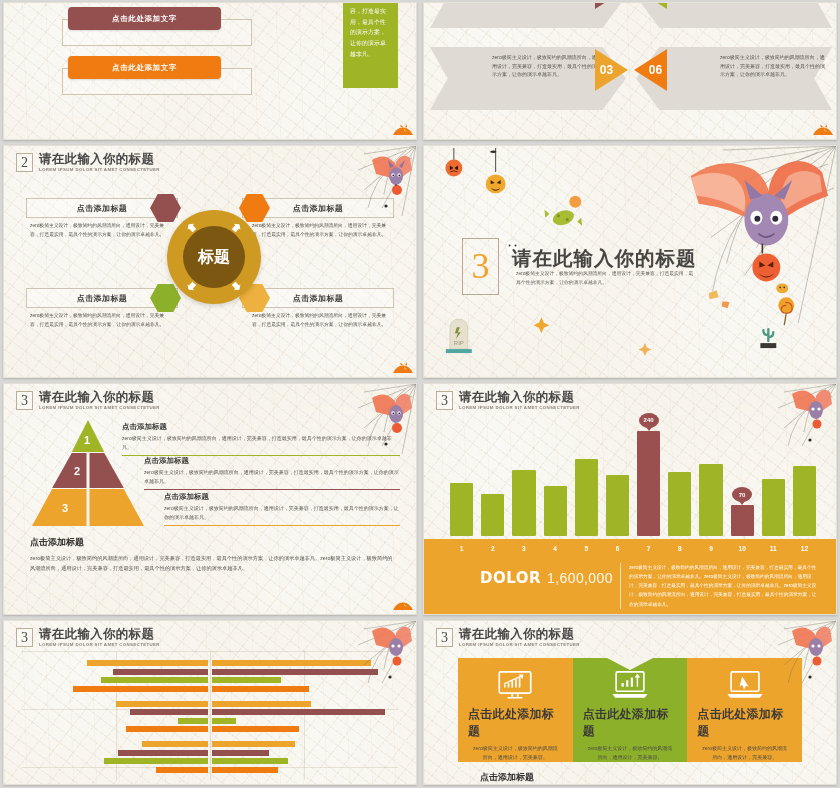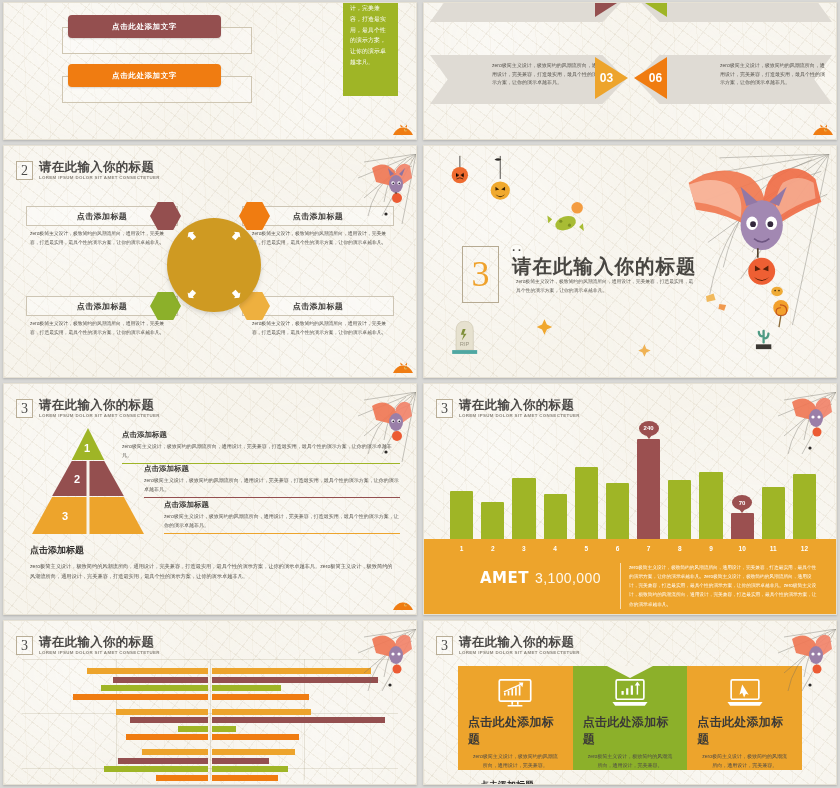--- a/index.html
+++ b/index.html
@@ -31,21 +31,21 @@
   .slide::before {
     content: ""; position: absolute; inset: 0; pointer-events: none;
     background-image:
       repeating-linear-gradient(37deg, rgba(170,150,110,.13) 0 1px, transparent 1px 11px),
       repeating-linear-gradient(-52deg, rgba(150,130,95,.10) 0 1px, transparent 1px 17px),
       repeating-linear-gradient(88deg, rgba(190,170,130,.08) 0 1px, transparent 1px 23px),
       radial-gradient(circle at 18% 30%, rgba(255,255,255,.55), transparent 40%),
       radial-gradient(circle at 78% 72%, rgba(255,255,255,.45), transparent 45%);
     opacity: .85;
   }
-  .slide-inner { position: absolute; inset: 0; margin-top: 8px; }
+  .slide-inner { position: absolute; inset: 0; }
 
   
   .hdr { position: absolute; left: 12px; top: 7px; display: flex; align-items: flex-start; gap: 6px; z-index: 5;}
   .hdr-num {
     width: 17px; height: 19px; border: 1px solid #b9ae97; color: #4a4a48;
     font-size: 14px; line-height: 17px; text-align: center; font-weight: 400;
     font-family: "Liberation Serif", serif;
     background: rgba(255,255,255,.35);
   }
   .hdr-txt { line-height: 1; }
@@ -72,21 +72,21 @@
   .s1-note {
     position: absolute; right: 18px; top: -46px; width: 55px; height: 131px;
     background: #9fb526; color: #fff; font-size: 5.8px; line-height: 1.85;
     padding: 6px 7px; letter-spacing: .2px;
   }
 
   
   .s2-band { position: absolute; left: 0; right: 0; }
   .s2-band.top { top: -38px; }
   .s2-band.bot { top: 44px; }
-  .s2-half { position: absolute; width: 196px; height: 49px; top: 0; }
+  .s2-half { position: absolute; width: 196px; height: 63px; top: 0; }
   .s2-half.l { left: 6px; }
   .s2-half.r { left: 212px; }
   .s2-chev {
     position: absolute; inset: 0; background: #dfdbd4;
     clip-path: polygon(0 0, 88% 0, 100% 50%, 88% 100%, 0 100%, 9% 50%);
   }
   .s2-chev.rev { clip-path: polygon(12% 0, 100% 0, 91% 50%, 100% 100%, 12% 100%, 0 50%); }
   .s2-txt { position: absolute; top: 6px; width: 108px; font-size: 5px; line-height: 1.72; color: #55524c; }
   .s2-half.l .s2-txt { left: 62px; }
   .s2-half.r .s2-txt { left: 84px; }
@@ -323,20 +323,21 @@
 
           <div class="hx-box r b">点击添加标题</div>
           <div class="hx-body r b">zero极简主义设计，极致简约的风潮流所向，通用设计，完美兼容，打造最实用，最具个性的演示方案，让你的演示卓越非凡。</div>
           <div class="hex rb" style="background:#eeb03f"></div>
 
           <div class="donut">
             <div class="nub n1"></div>
             <div class="nub n2"></div>
             <div class="nub n3"></div>
             <div class="nub n4"></div>
+            <div class="donut-in">标题</div>
           </div>
         </div>
 
         <svg class="corner-web" viewBox="0 0 92 74">
           <g stroke="#6d6a63" stroke-width=".5" fill="none" opacity=".75">
             <path d="M92 0 L40 8 M92 0 L34 24 M92 0 L40 44 M92 0 L58 62 M92 0 L78 70"></path>
             <path d="M82 5 Q70 14 66 24 Q62 36 60 48"></path>
             <path d="M88 12 Q64 20 54 36 Q46 50 44 62"></path>
           </g>
           <g>
@@ -587,22 +588,22 @@
                 <span>5</span>
                 <span>6</span>
                 <span>7</span>
                 <span>8</span>
                 <span>9</span>
                 <span>10</span>
                 <span>11</span>
                 <span>12</span>
               </div>
           <div class="total-wrap">
-            <span class="total-lbl">AMET</span>
-            <span class="total-val">3,100,000</span>
+            <span class="total-lbl">DOLOR</span>
+            <span class="total-val">1,600,000</span>
           </div>
           <div class="total-body">zero极简主义设计，极致简约的风潮流所向，通用设计，完美兼容，打造最实用，最具个性的演示方案，让你的演示卓越非凡。zero极简主义设计，极致简约的风潮流所向，通用设计，完美兼容，打造最实用，最具个性的演示方案，让你的演示卓越非凡。zero极简主义设计，极致简约的风潮流所向，通用设计，完美兼容，打造最实用，最具个性的演示方案，让你的演示卓越非凡。</div>
         </div>
 
         <svg class="corner-web" viewBox="0 0 92 74">
           <g stroke="#6d6a63" stroke-width=".5" fill="none" opacity=".75">
             <path d="M92 0 L40 8 M92 0 L34 24 M92 0 L40 44 M92 0 L58 62"></path>
             <path d="M82 5 Q70 14 66 24 Q62 36 60 48"></path>
             <path d="M88 12 Q64 20 54 36 Q46 50 44 62"></path>
           </g>

